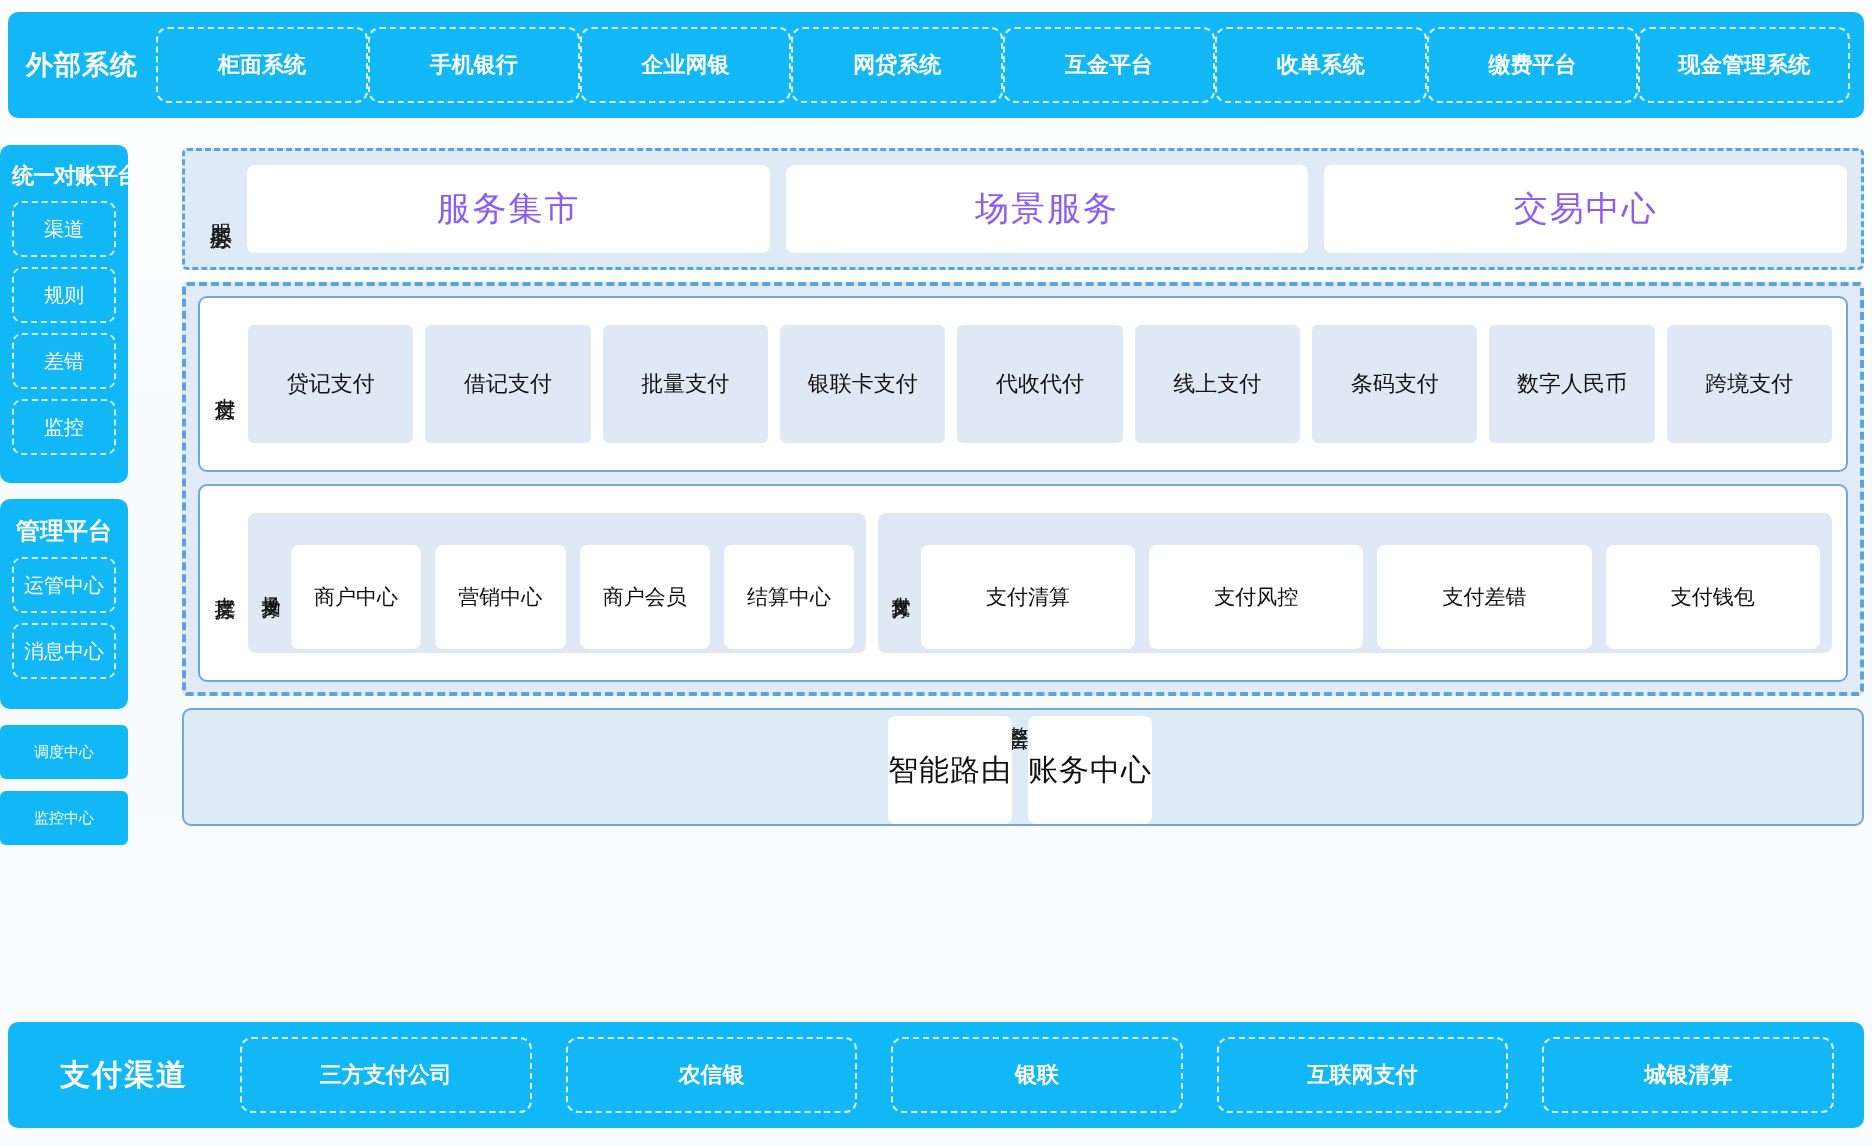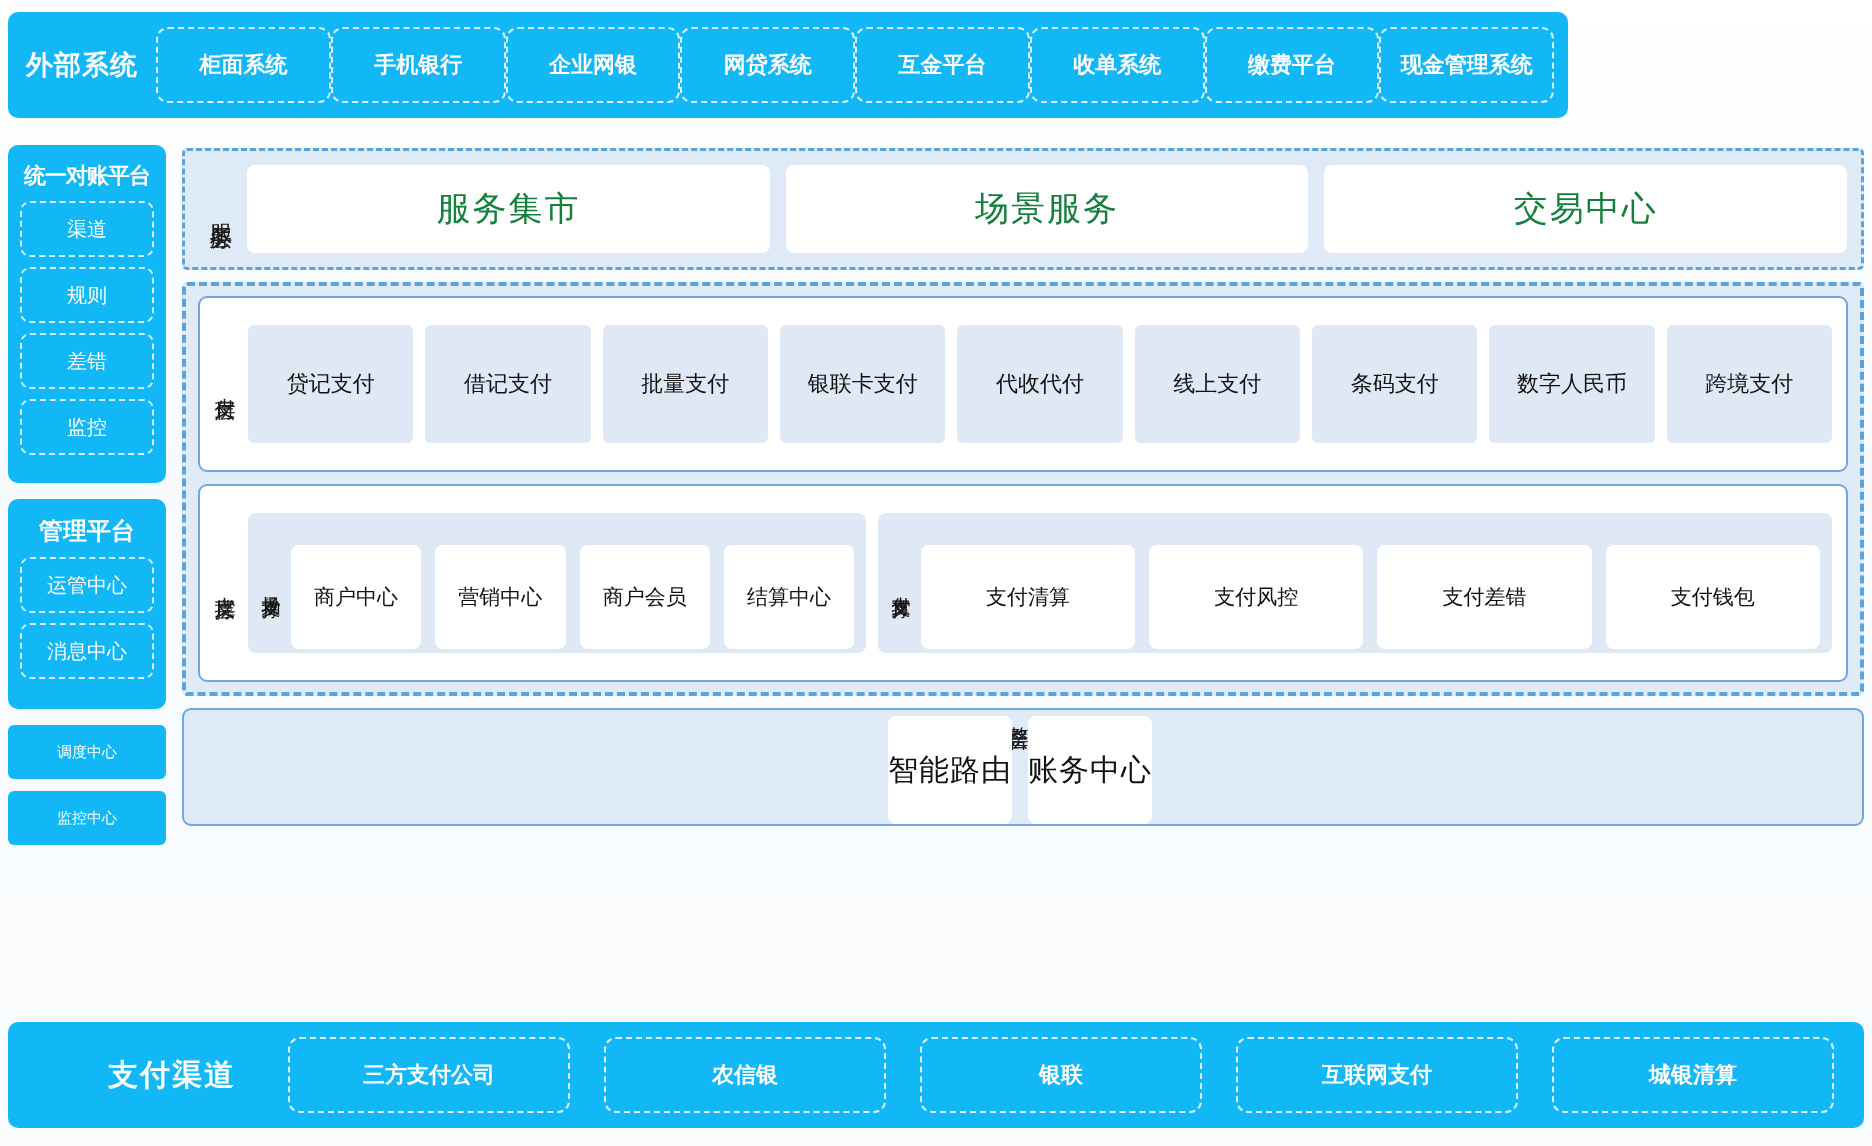--- a/index.html
+++ b/index.html
@@ -14,21 +14,21 @@
     position: relative;
     width: 1872px;
     height: 1146px;
     background: linear-gradient(180deg, #ffffff 0%, #f7fbfd 40%, #fafcfe 100%);
   }
 
   
   .top-bar {
     position: absolute;
     left: 8px; top: 12px;
-    width: 1560px; height: 106px;
+    width: 1856px; height: 106px;
     background: #12b7f5;
     border-radius: 10px;
     display: flex;
     align-items: center;
     padding: 0 14px 0 0;
   }
   .top-bar-title {
     width: 148px;
     flex: 0 0 148px;
     text-align: center;
@@ -65,21 +65,20 @@
     align-items: center;
   }
   .bottom-bar-title {
     width: 232px;
     flex: 0 0 232px;
     text-align: center;
     color: #ffffff;
     font-size: 30px;
     font-weight: bold;
     letter-spacing: 2px;
-    margin-left: 48px;
   }
   .bottom-chips {
     flex: 1;
     display: flex;
     gap: 34px;
     height: 76px;
     padding-right: 30px;
   }
   .bottom-chip {
     flex: 1;
@@ -89,22 +88,22 @@
     align-items: center;
     justify-content: center;
     color: #ffffff;
     font-size: 22px;
     font-weight: bold;
   }
 
   
   .sidebar {
     position: absolute;
-    left: 8px; top: 145px;
-    width: 158px;
+    left: 0; top: 145px;
+    width: 128px;
     height: 862px;
   }
   .side-panel {
     background: #12b7f5;
     border-radius: 10px;
     padding: 10px 12px 14px 12px;
     margin-bottom: 16px;
   }
   .side-panel-title {
     color: #ffffff;
@@ -170,21 +169,21 @@
     height: 88px;
   }
   .service-card {
     flex: 1;
     background: #ffffff;
     border-radius: 8px;
     display: flex;
     align-items: center;
     justify-content: center;
     font-size: 34px;
-    color: #15803d;
+    color: #8b5cf6;
     letter-spacing: 2px;
   }
 
   
   .mid-wrap {
     position: absolute;
     left: 182px; top: 282px;
     width: 1682px; height: 414px;
     border: 4px dashed #5ba3e0;
     border-radius: 5px;

